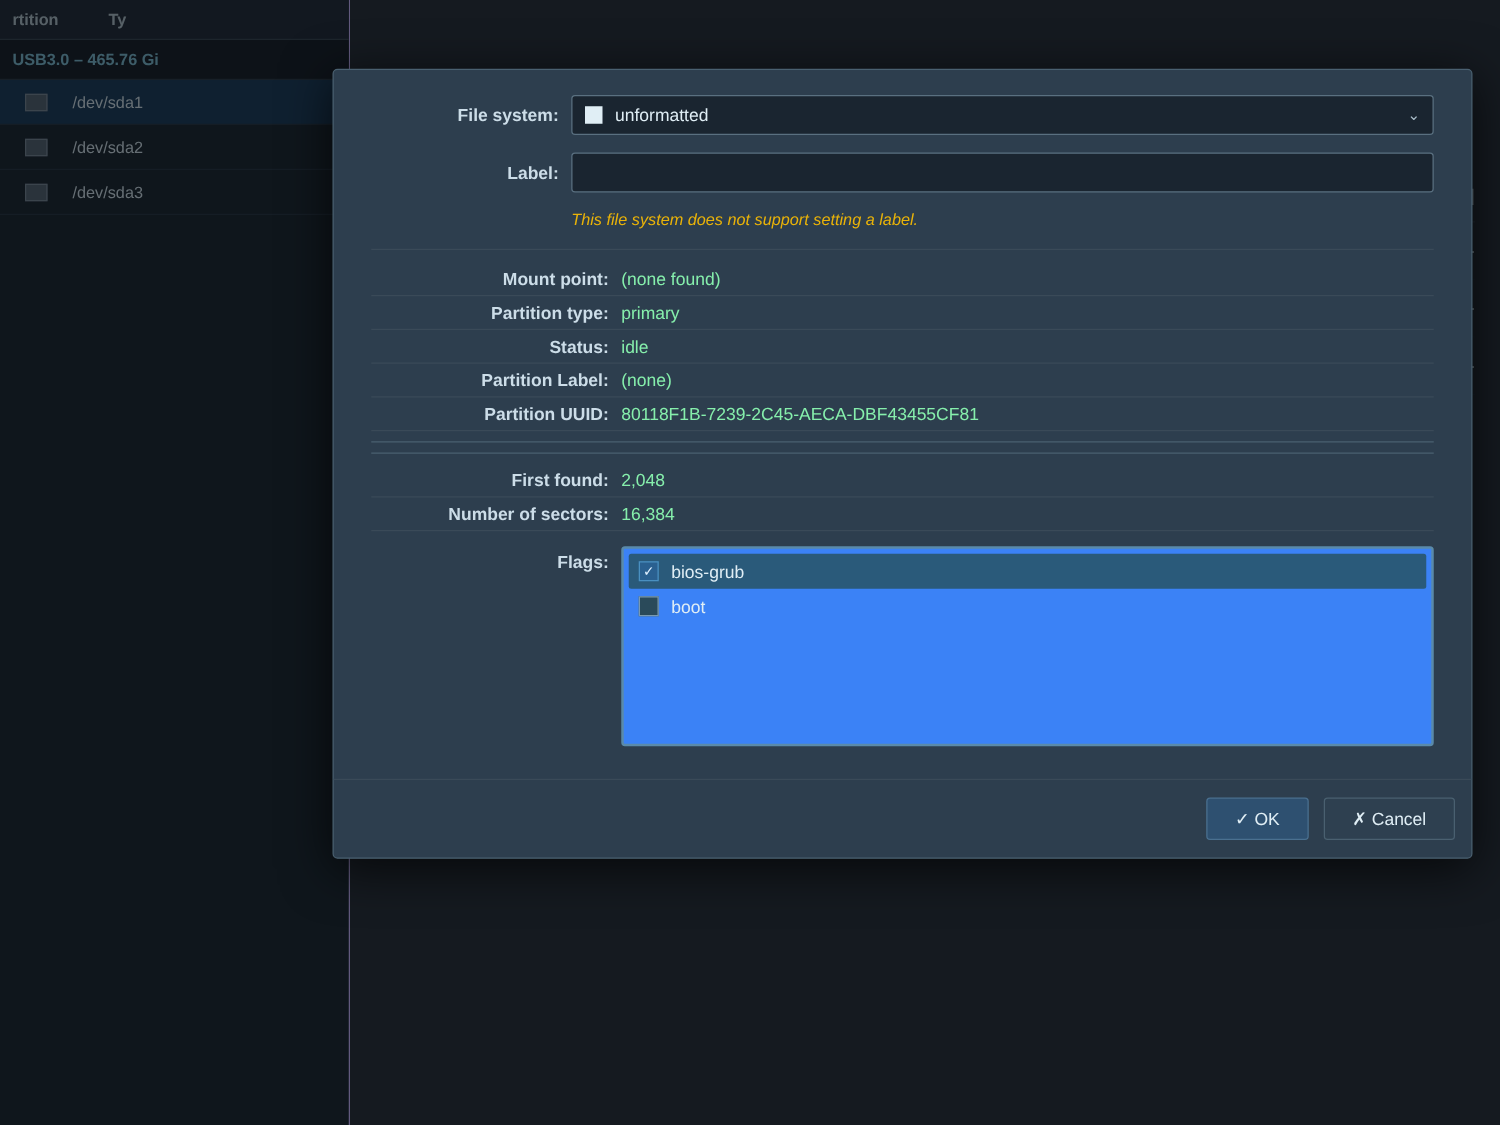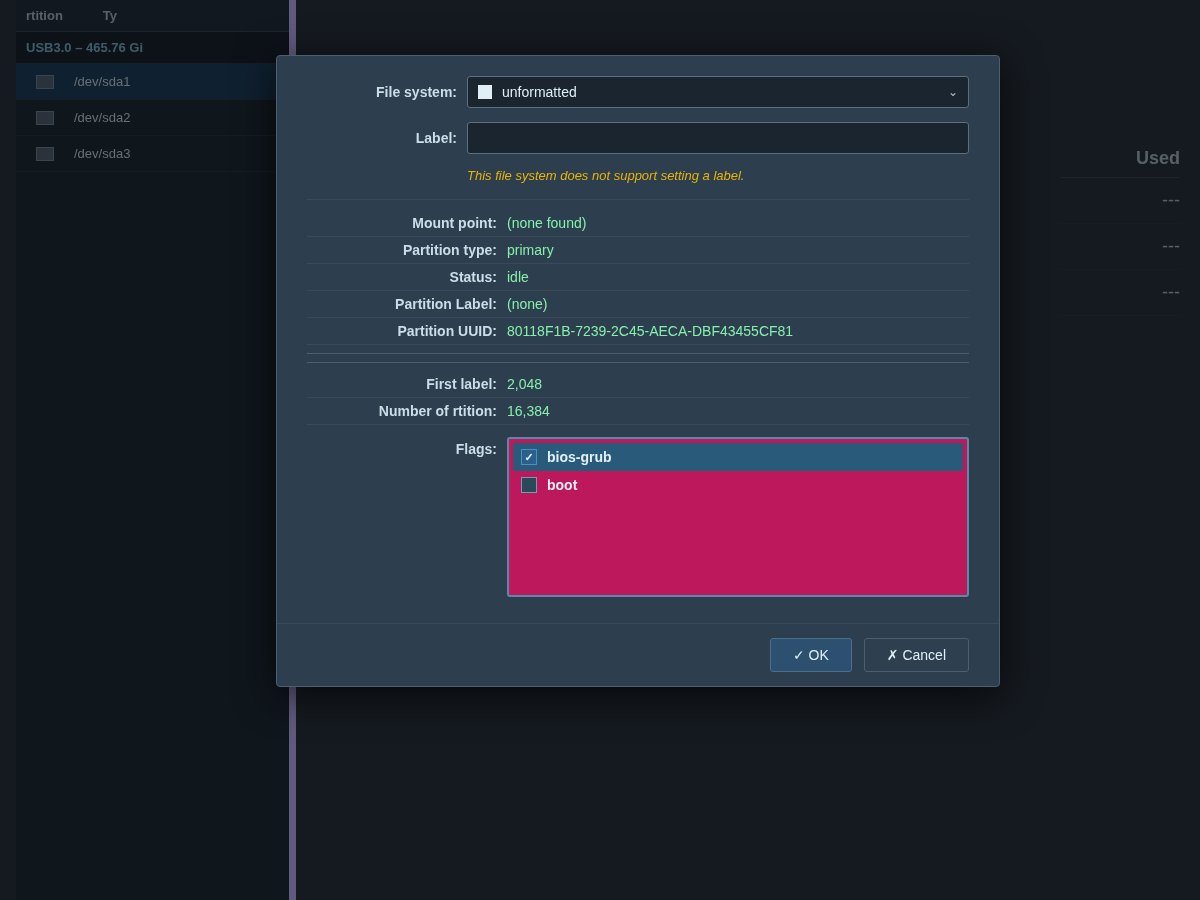--- a/index.html
+++ b/index.html
@@ -9,25 +9,25 @@
       height: 900px;
       overflow: hidden;
       font-family: 'Segoe UI', Arial, sans-serif;
       background: #2a3540;
       position: relative;
     }
 
     
     .bg-partition-list {
       position: absolute;
-      top: 0; left: 16px;
+      top: 0; left: 0;
       width: 280px;
       height: 900px;
       background: #1e2c38;
-      border-right: 7px solid #c4b5fd;
+      border-right: 1px solid #c4b5fd;
     }
 
     .bg-header {
       display: flex;
       background: #253040;
       border-bottom: 1px solid #3a4a58;
       padding: 8px 10px;
       font-size: 13px;
       color: #adc0cc;
       font-weight: bold;
@@ -96,22 +96,22 @@
       top: 0; left: 0;
       width: 1200px;
       height: 900px;
       background: rgba(0,0,0,0.5);
     }
 
     
     .dialog {
       position: absolute;
       top: 55px;
-      left: 276px;
-      width: 724px;
+      left: 266px;
+      width: 912px;
       background: #2d3e4e;
       border: 1px solid #4a6070;
       border-radius: 4px;
       padding: 0;
       box-shadow: 0 8px 40px rgba(0,0,0,0.7);
     }
 
     .dialog-content {
       padding: 20px 30px 20px 30px;
     }
@@ -241,26 +241,25 @@
       color: #ccdde8;
       font-size: 14px;
       font-weight: bold;
       padding-right: 10px;
       flex-shrink: 0;
       padding-top: 4px;
     }
 
     .flags-list {
       flex: 1;
-      background: #be185d;
+      background: #3b82f6;
       border: 2px solid #5a8aaa;
       border-radius: 3px;
       padding: 4px;
       min-height: 160px;
-      font-weight: bold;
     }
 
     .flag-item {
       display: flex;
       align-items: center;
       padding: 6px 8px;
       gap: 10px;
       border-radius: 2px;
       cursor: pointer;
     }
@@ -294,21 +293,21 @@
     .flag-name {
       color: #e0eef5;
       font-size: 14px;
     }
 
     
     .dialog-footer {
       display: flex;
       justify-content: flex-end;
       gap: 12px;
-      padding: 14px 30px;
+      padding: 14px 13px;
       border-top: 1px solid #3a4a58;
     }
 
     .btn {
       padding: 8px 22px;
       border-radius: 3px;
       font-size: 14px;
       cursor: pointer;
       display: flex;
       align-items: center;
@@ -411,27 +410,27 @@
       <div class="info-label">Partition UUID:</div>
       <div class="info-value">80118F1B-7239-2C45-AECA-DBF43455CF81</div>
     </div>
 
     <hr class="size-sep">
 
 
     <hr class="size-sep">
 
     <div class="info-row">
-      <div class="info-label">First label:</div>
+      <div class="info-label">First found:</div>
       <div class="info-value">2,048</div>
     </div>
 
 
     <div class="info-row">
-      <div class="info-label">Number of rtition:</div>
+      <div class="info-label">Number of sectors:</div>
       <div class="info-value">16,384</div>
     </div>
 
     <div class="flags-row">
       <div class="flags-label">Flags:</div>
       <div class="flags-list">
         <div class="flag-item highlighted">
           <div class="flag-checkbox checked"></div>
           <span class="flag-name">bios-grub</span>
         </div>

